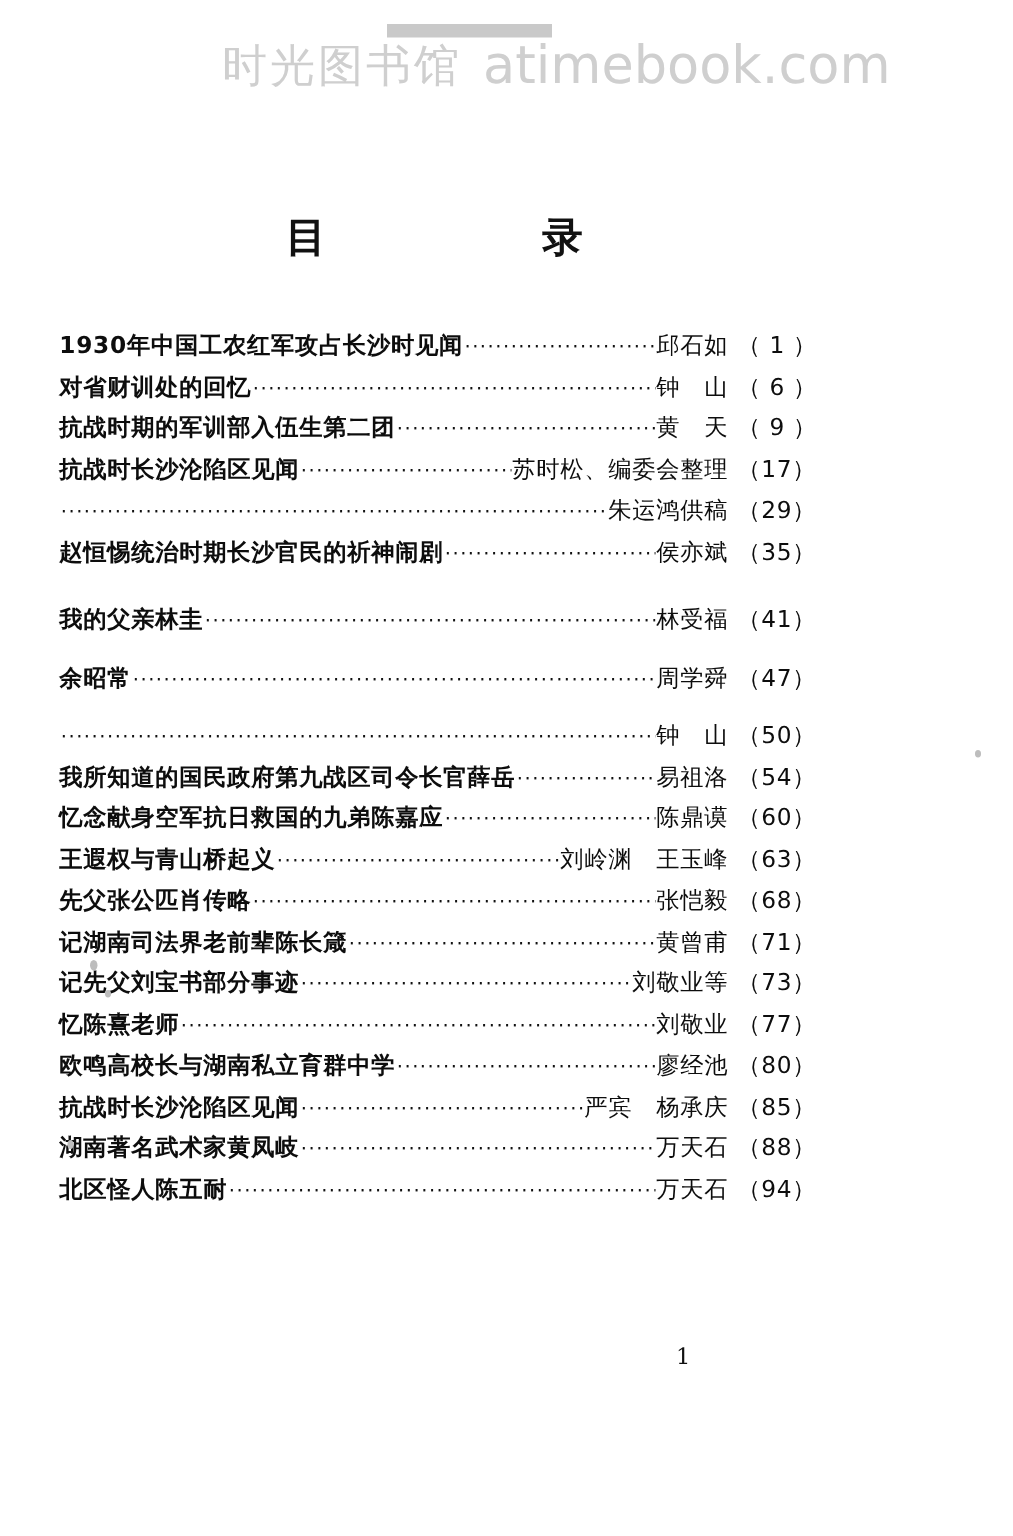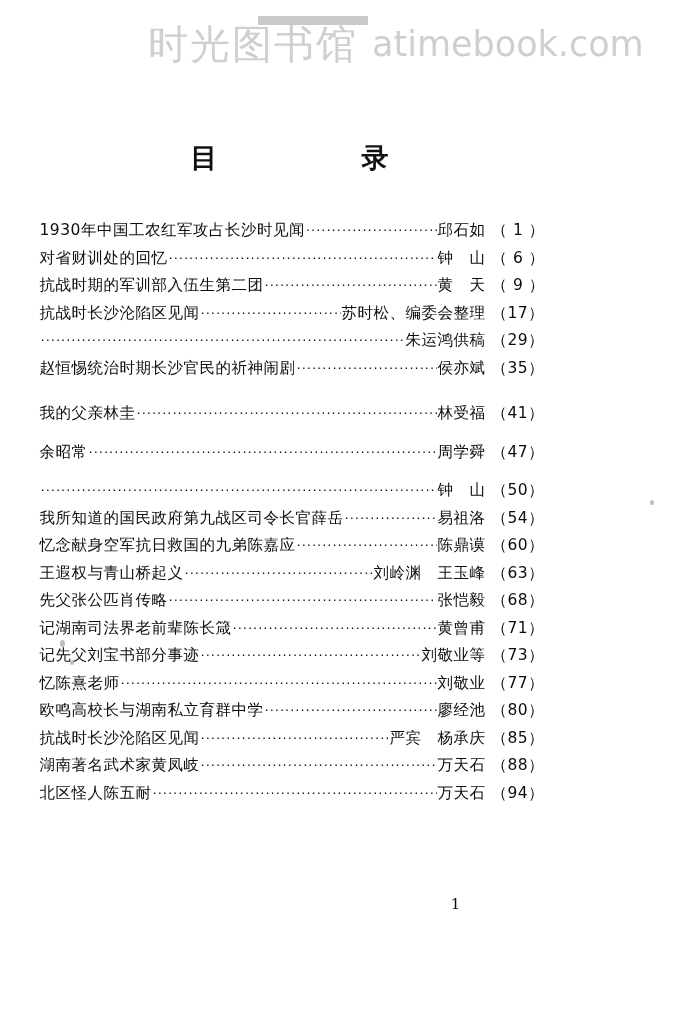--- a/index.html
+++ b/index.html
@@ -27,21 +27,21 @@
     justify-content: flex-start;
     padding-left: 148px;
     box-sizing: border-box;
     color: #cfcfcf;
     font-size: 35px;
     letter-spacing: 1px;
     white-space: nowrap;
     font-family: "DejaVu Sans", sans-serif;
   }
   .watermark .wm-cn {
-    font-size: 40px;
+    font-size: 30px;
     letter-spacing: 2px;
     font-family: Liberation Mono, monospace;
   }
   .watermark .wm-en {
     font-size: 35px;
     margin-left: 14px;
     letter-spacing: 0px;
   }
   .wm-bar {
     position: absolute;
@@ -78,20 +78,21 @@
     display: flex;
     align-items: baseline;
     font-size: 15.5px;
     color: #0d0d0d;
     margin-bottom: 6.5px;
     font-family: "DejaVu Sans", sans-serif;
     white-space: nowrap;
   }
   .entry .t {
     letter-spacing: 0.5px;
+    font-weight: bold;
   }
   .entry .dots {
     flex: 1 1 auto;
     overflow: hidden;
     white-space: nowrap;
     letter-spacing: 1px;
     font-size: 13px;
     color: #111;
     margin: 0 1px;
   }

